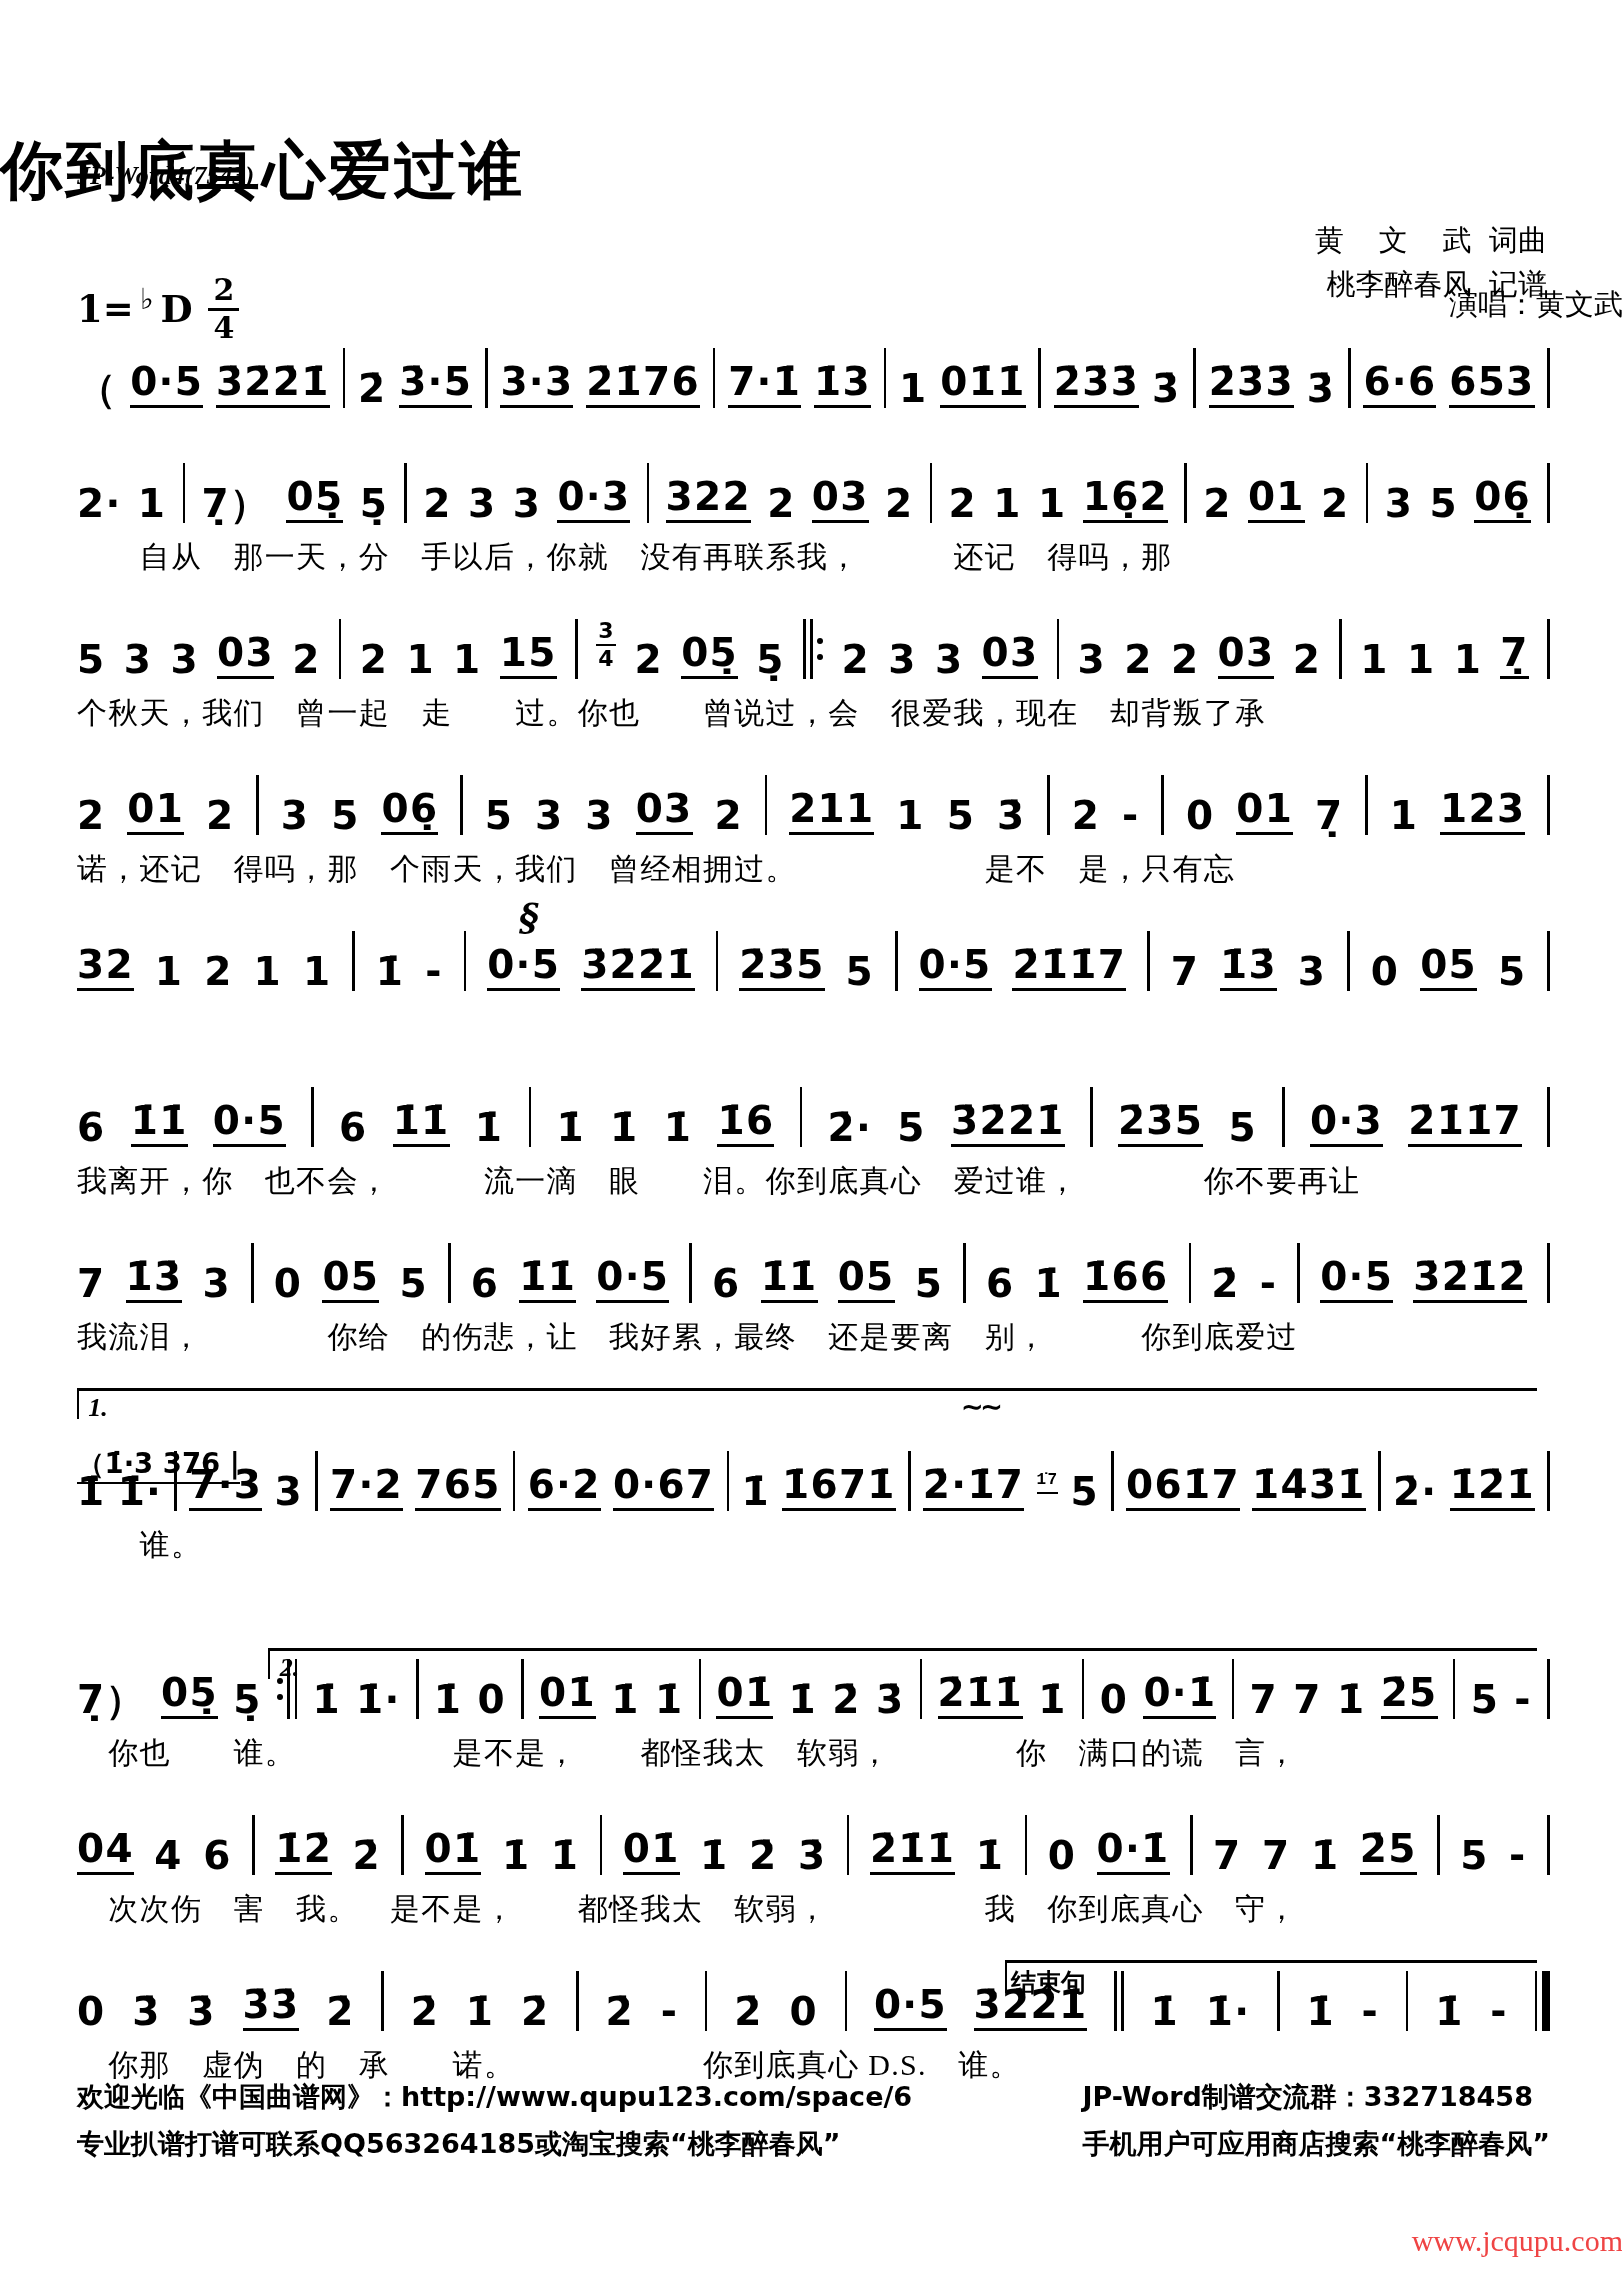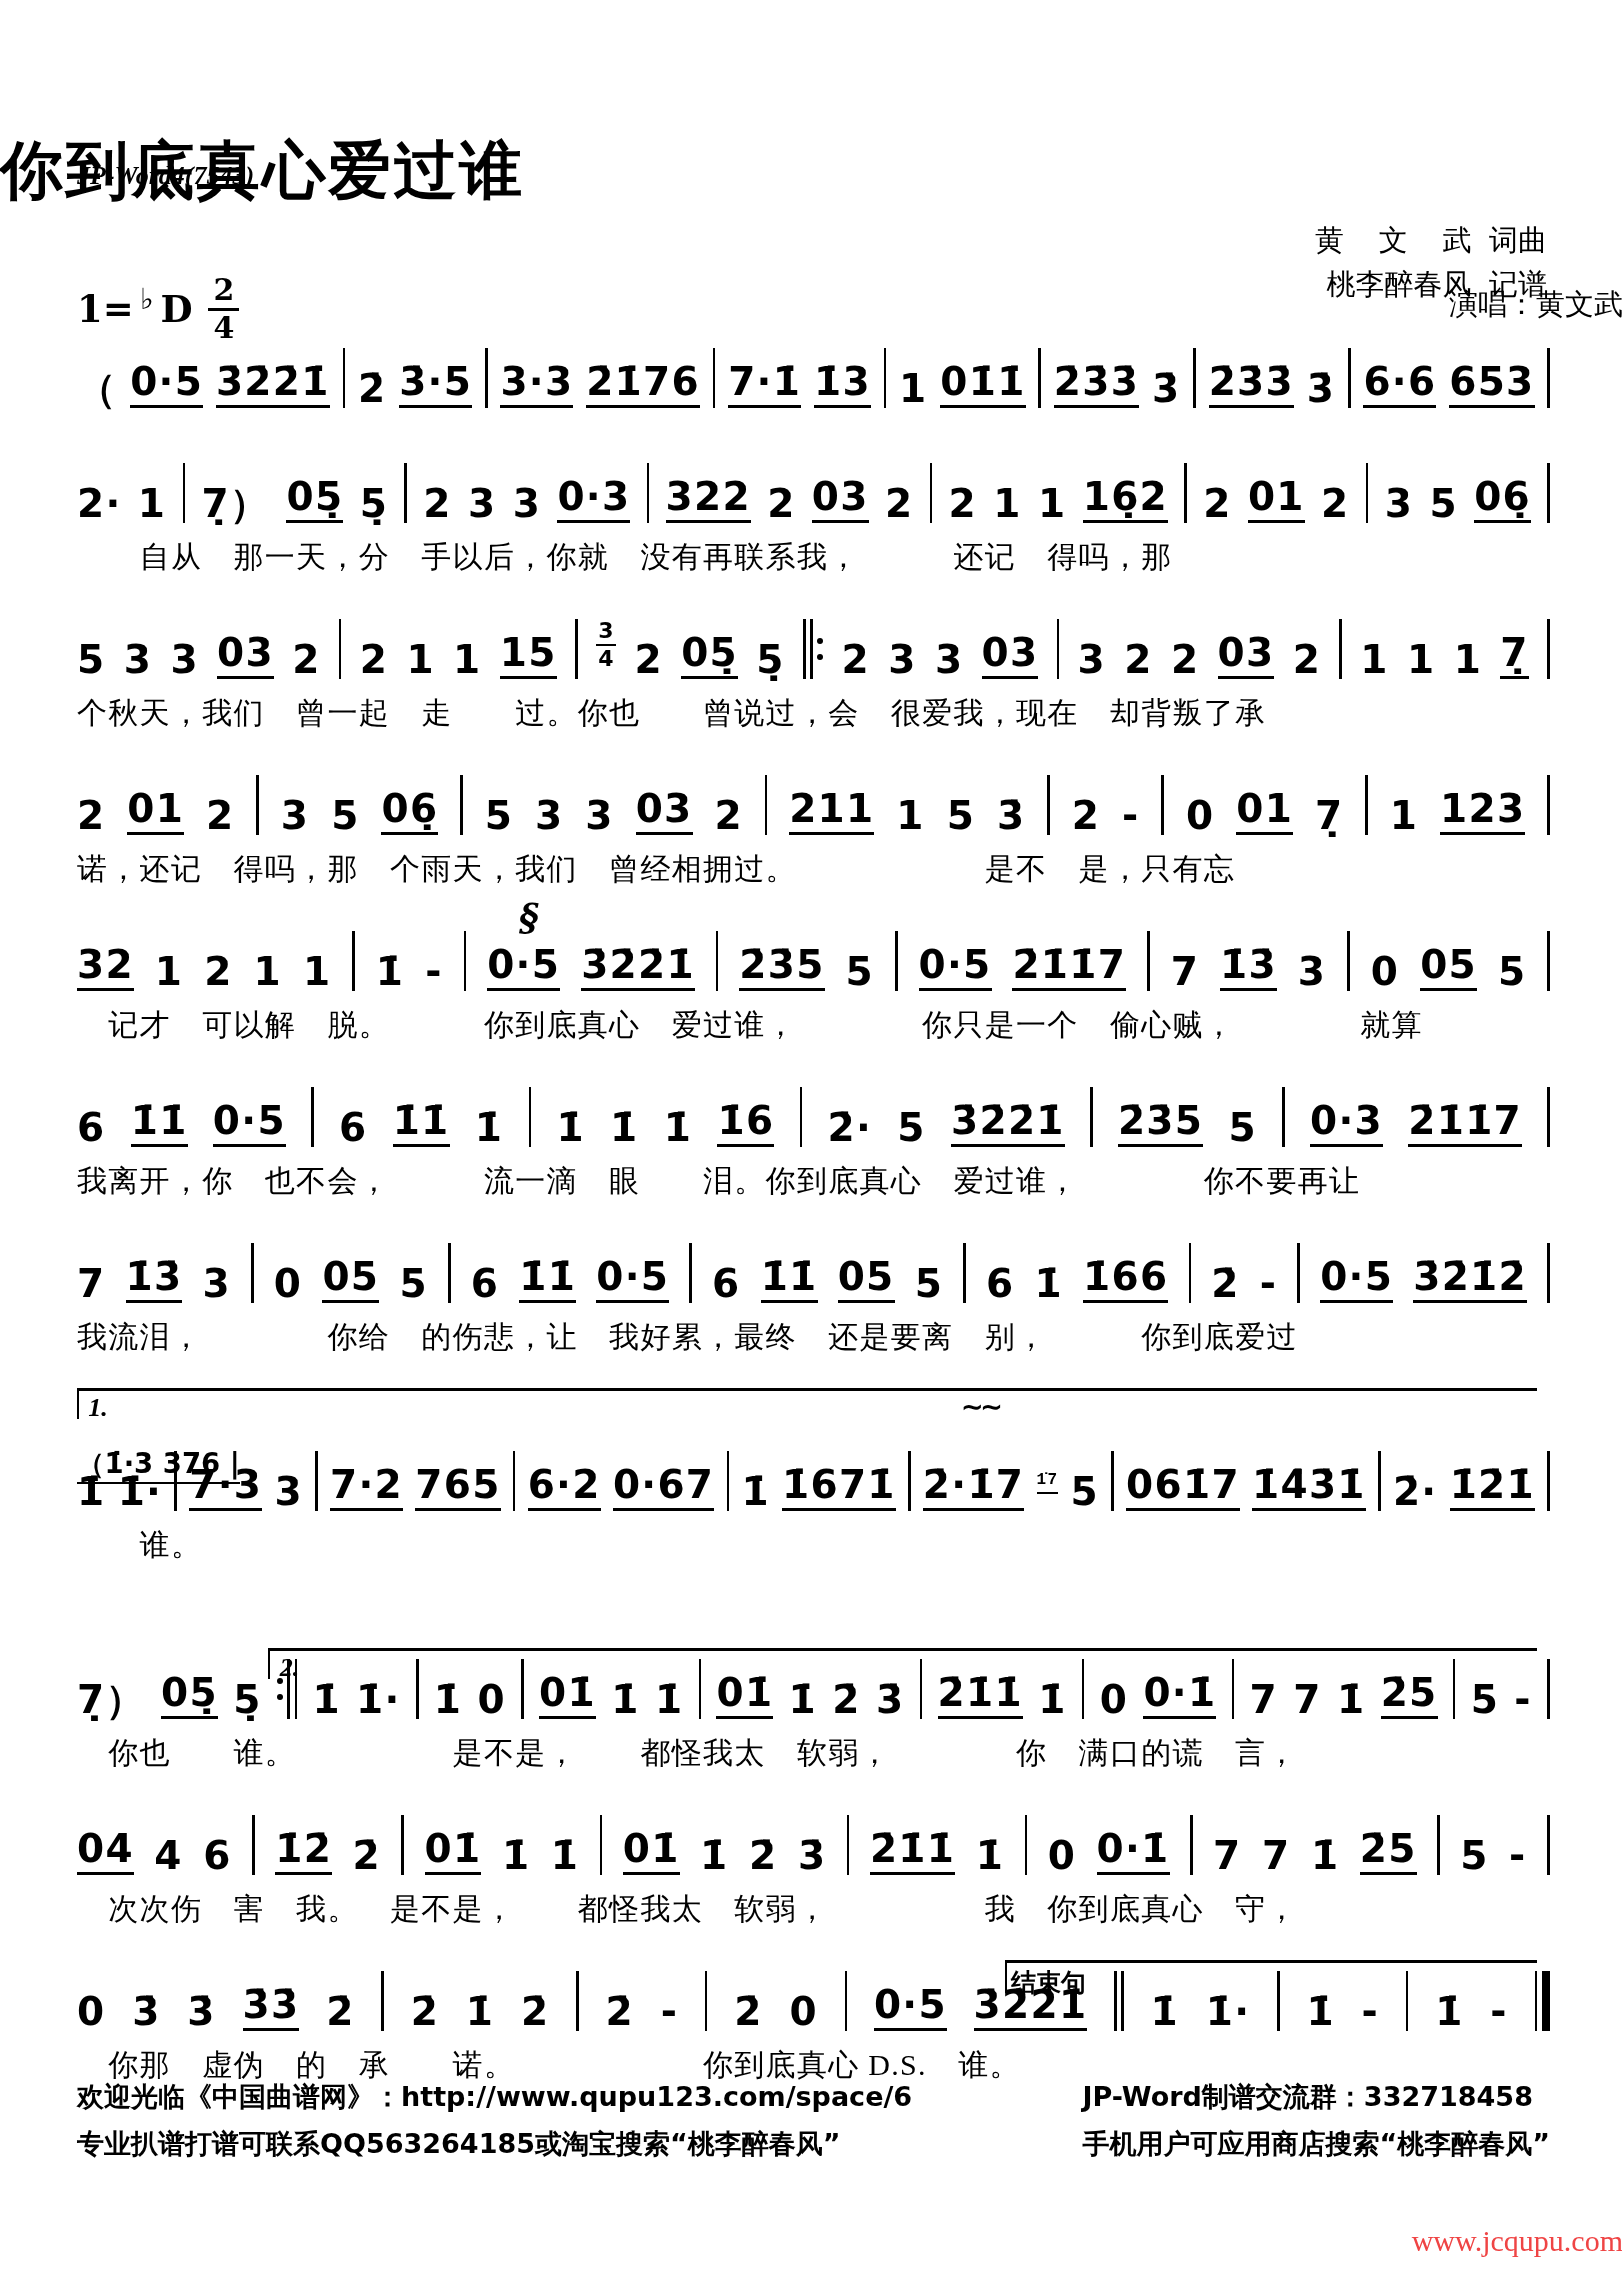--- a/index.html
+++ b/index.html
@@ -313,21 +313,20 @@
         <span class="bar">
           <i class="b-thin"></i>
         </span>
         <span class="note">0</span>
         <span class="note beam">05</span>
         <span class="note">5</span>
         <span class="bar">
           <i class="b-thin"></i>
         </span>
       </div>
-      <div class="lyrics-row">　记才　可以解　脱。　　　你到底真心　爱过谁，　　　　你只是一个　偷心贼，　　　　就算</div>
     </div>
     <div class="line">
       <div class="notes-row">
         <span class="note">6</span>
         <span class="note beam">1̇1̇</span>
         <span class="note beam">0·5</span>
         <span class="bar">
           <i class="b-thin"></i>
         </span>
         <span class="note">6</span>

